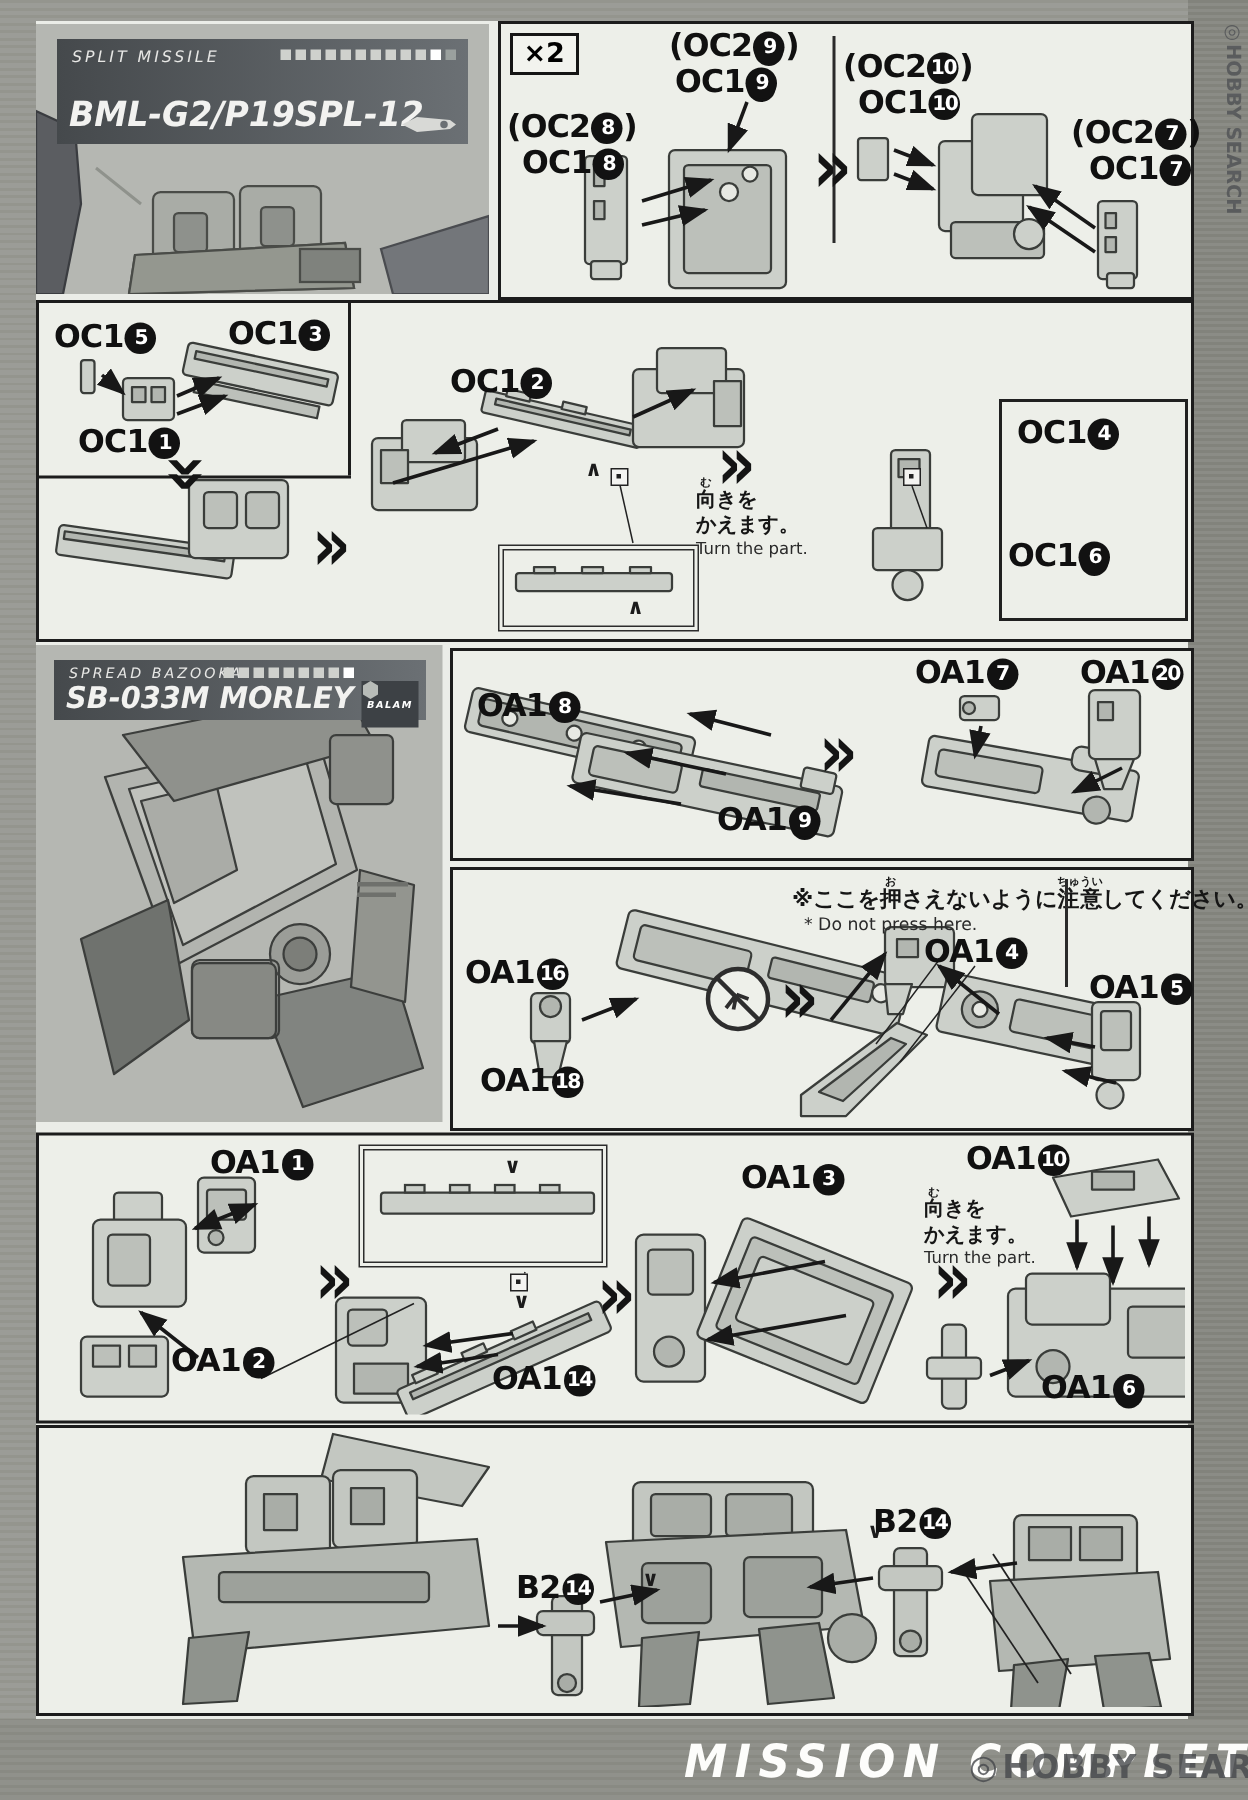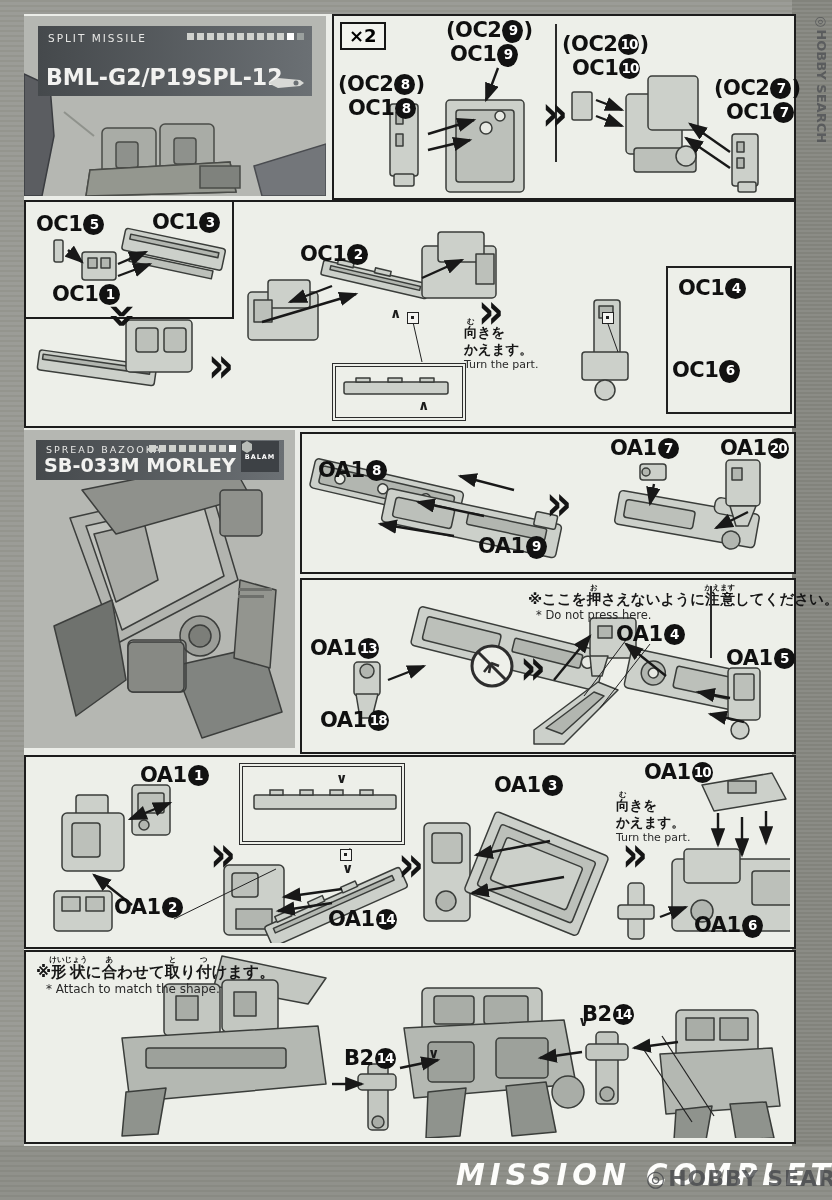--- a/index.html
+++ b/index.html
@@ -5,21 +5,21 @@
   html,body{margin:0;padding:0;background:#777;}
   #page{position:relative;width:832px;height:1200px;overflow:hidden;
         font-family:"DejaVu Sans","Liberation Sans",sans-serif;
         background:repeating-linear-gradient(0deg,#9b9c97 0 3px,#94958e 3px 5px);}
   
   .band-right{position:absolute;right:0;top:0;width:40px;height:1200px;
         background:repeating-linear-gradient(0deg,#8b8c86 0 2px,#82837c 2px 4px);}
   .band-bottom{position:absolute;left:0;top:1146px;width:832px;height:54px;
         background:repeating-linear-gradient(0deg,#90918b 0 3px,#898a83 3px 5px);}
   .paper{position:absolute;left:24px;top:14px;width:768px;height:1132px;background:#ebede8;}
-  .photo{position:absolute;background:#b5b7b2;}
+  .photo{position:absolute;background:#b5b7b2;font-style:italic;}
   .panel{position:absolute;background:#edefe9;border:2px solid #1c1c1c;}
   .panel svg,.photo svg{position:absolute;left:0;top:0;}
   
   .hdr{position:absolute;background:linear-gradient(90deg,#45494c,#6b7074);color:#fff;}
   .hdr .cat{position:absolute;left:10px;top:6px;font-size:10.5px;letter-spacing:2px;color:#e7e7e5;}
   .hdr .name{position:absolute;left:8px;bottom:6px;font-size:23px;font-weight:bold;color:#f2f2f0;
              letter-spacing:0px;transform:scaleX(.96);transform-origin:left;white-space:nowrap;}
   .sq{position:absolute;top:7px;right:8px;display:flex;gap:3px;}
   .sq i{width:7px;height:7px;background:#cfd1cd;display:block;}
   .sq i.w{background:#fff}.sq i.g{background:#9aa09e}
@@ -48,21 +48,21 @@
   .note .jp{font-weight:bold;white-space:nowrap;}
   .note .en{font-weight:normal;color:#2a2a2a;white-space:nowrap;}
   ruby rt{font-size:7.5px;font-weight:bold;letter-spacing:0;}
   
   .mission{position:absolute;left:456px;top:1157px;font-size:29px;font-weight:900;font-style:italic;
            color:#fdfdfb;letter-spacing:5px;white-space:nowrap;transform:scaleY(1.05);}
   .wm{position:absolute;color:#4c4e52;font-weight:bold;white-space:nowrap;opacity:.8;}
   .wm .logo{font-weight:bold;margin-right:2px;}
   .wm.vert{left:829px;top:16px;font-size:13px;transform-origin:0 0;transform:rotate(90deg);opacity:.75;}
   .wm.horz{left:646px;top:1166px;font-size:22px;letter-spacing:1px;color:#46484c;}
-  .balam{position:absolute;right:5px;top:1px;width:38px;height:31px;background:#3d4145;
+  .balam{position:absolute;right:5px;top:14px;width:38px;height:31px;background:#3d4145;
          display:flex;flex-direction:column;align-items:center;justify-content:center;}
   .balam .bx{font-size:6.5px;font-weight:bold;letter-spacing:1px;color:#fff;margin-top:1px;}
 </style>
 </head>
 <body>
 
 <div id="page">
 
   <svg width="0" height="0" style="position:absolute">
       <defs>
@@ -389,25 +389,25 @@
         <line x1="428" y1="118" x2="396" y2="112" marker-end="url(#ah)"></line>
         <line x1="442" y1="142" x2="408" y2="134" marker-end="url(#ah)"></line>
       </g>
       <g>
         <circle cx="190" cy="86" r="20" fill="#eef0ea" stroke="#2d2d2d" stroke-width="3"></circle>
         <path d="M182,92 l7,-9 m0,0 l8,3 m-8,-3 l-2,10" stroke="#2d2d2d" stroke-width="2.5" fill="none"></path>
         <line x1="176" y1="72" x2="204" y2="100" stroke="#2d2d2d" stroke-width="3"></line>
       </g>
     </svg>
     <div class="note" style="left:226px;top:4px;font-size:14.5px">
-      <div class="jp">※ここを<ruby>押<rt>お</rt></ruby>さえないように<ruby>注意<rt>かえます</rt></ruby>してください。</div>
+      <div class="jp">※ここを<ruby>押<rt>お</rt></ruby>さえないように<ruby>注意<rt>ちゅうい</rt></ruby>してください。</div>
       <div class="en" style="font-size:11.5px;margin-left:8px">* Do not press here.</div>
     </div>
     <div class="divider" style="left:408px;top:6px;height:72px"></div>
-    <span class="plabel" style="left:8px;top:58px"><span>OA1</span><span class="cnum">13</span></span>
+    <span class="plabel" style="left:8px;top:58px"><span>OA1</span><span class="cnum">16</span></span>
     <span class="plabel" style="left:18px;top:130px"><span>OA1</span><span class="cnum">18</span></span>
     <span class="chev" style="left:218px;top:66px">»</span>
     <span class="plabel" style="left:314px;top:44px"><span>OA1</span><span class="cnum">4</span></span>
     <span class="plabel" style="left:424px;top:68px"><span>OA1</span><span class="cnum">5</span></span>
   </div>
 
   <div class="panel" style="left:24px;top:755px;width:768px;height:190px">
     <svg width="764" height="186" viewBox="0 0 764 186">
       <g fill="#ccd0ca" stroke="#3a3d3a" stroke-width="1.5" stroke-linejoin="round">
         <g transform="translate(106,28)">
@@ -551,24 +551,20 @@
         <line x1="614" y1="92" x2="666" y2="170"></line>
           <line x1="636" y1="84" x2="688" y2="164"></line>
       </g>
       <g stroke="#181818" stroke-width="2.4" fill="none">
         <line x1="306" y1="132" x2="336" y2="132" marker-end="url(#ah)"></line>
         <line x1="374" y1="116" x2="412" y2="108" marker-end="url(#ah)"></line>
         <line x1="556" y1="100" x2="514" y2="106" marker-end="url(#ah)"></line>
         <line x1="652" y1="90" x2="608" y2="96" marker-end="url(#ah)"></line>
       </g>
     </svg>
-    <div class="note" style="left:10px;top:4px;font-size:15.5px">
-      <div class="jp">※<ruby>形状<rt>けいじょう</rt></ruby>に<ruby>合<rt>あ</rt></ruby>わせて<ruby>取<rt>と</rt></ruby>り<ruby>付<rt>つ</rt></ruby>けます。</div>
-      <div class="en" style="font-size:12px;margin-left:10px">* Attach to match the shape.</div>
-    </div>
     <span class="caret" style="left:402px;top:94px">∨</span>
     <span class="caret" style="left:552px;top:62px">∨</span>
     <span class="plabel" style="left:318px;top:96px"><span>B2</span><span class="cnum">14</span></span>
     <span class="plabel" style="left:556px;top:52px"><span>B2</span><span class="cnum">14</span></span>
   </div>
 
   <div class="mission">MISSION COMPLETE</div>
   <div class="wm horz">
     <span class="logo">◎</span><span>HOBBY SEARCH</span>
   </div>

